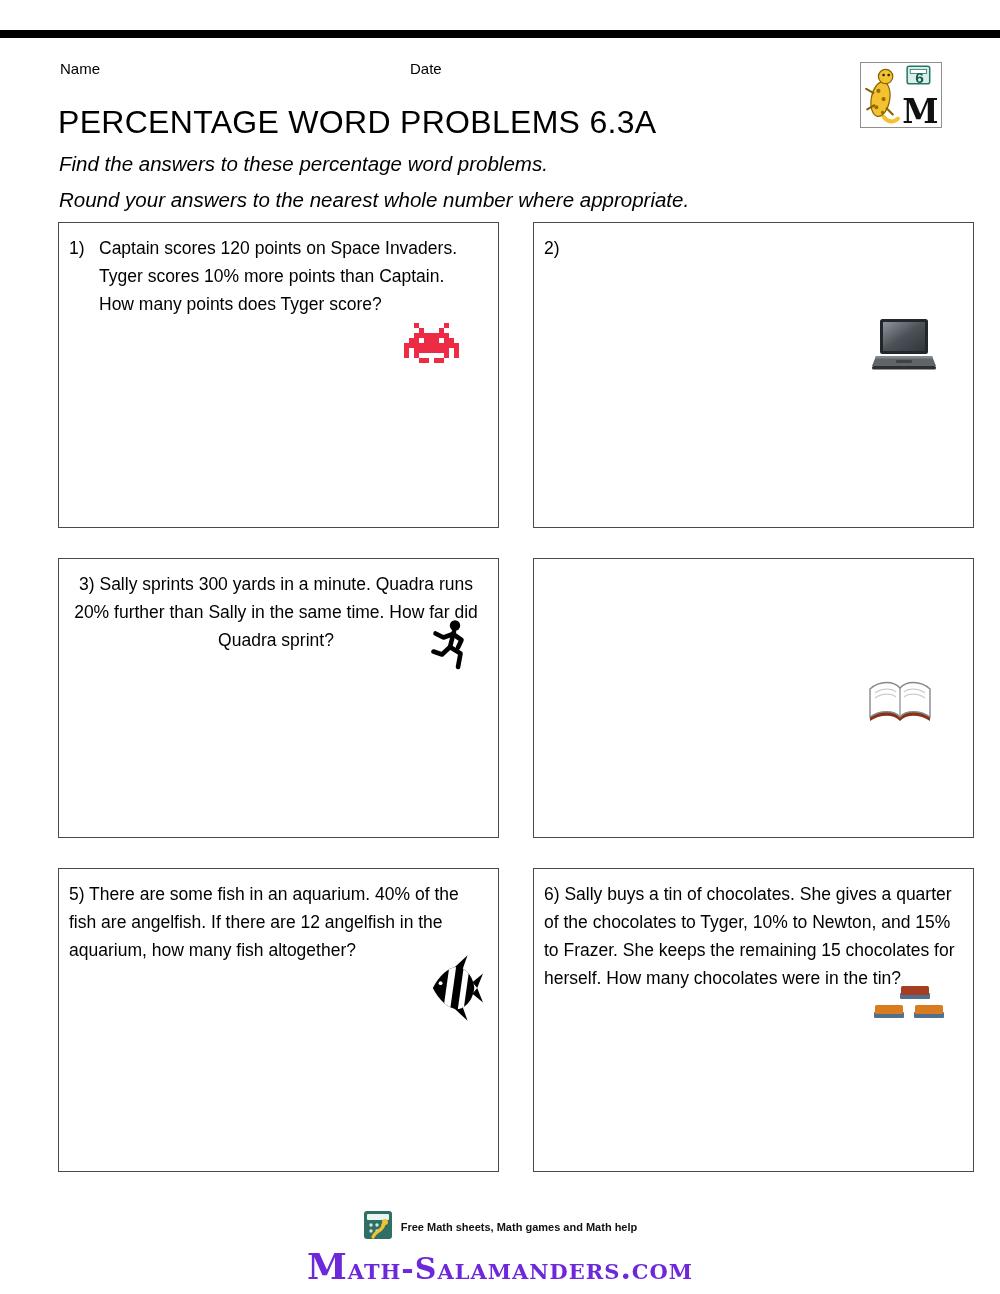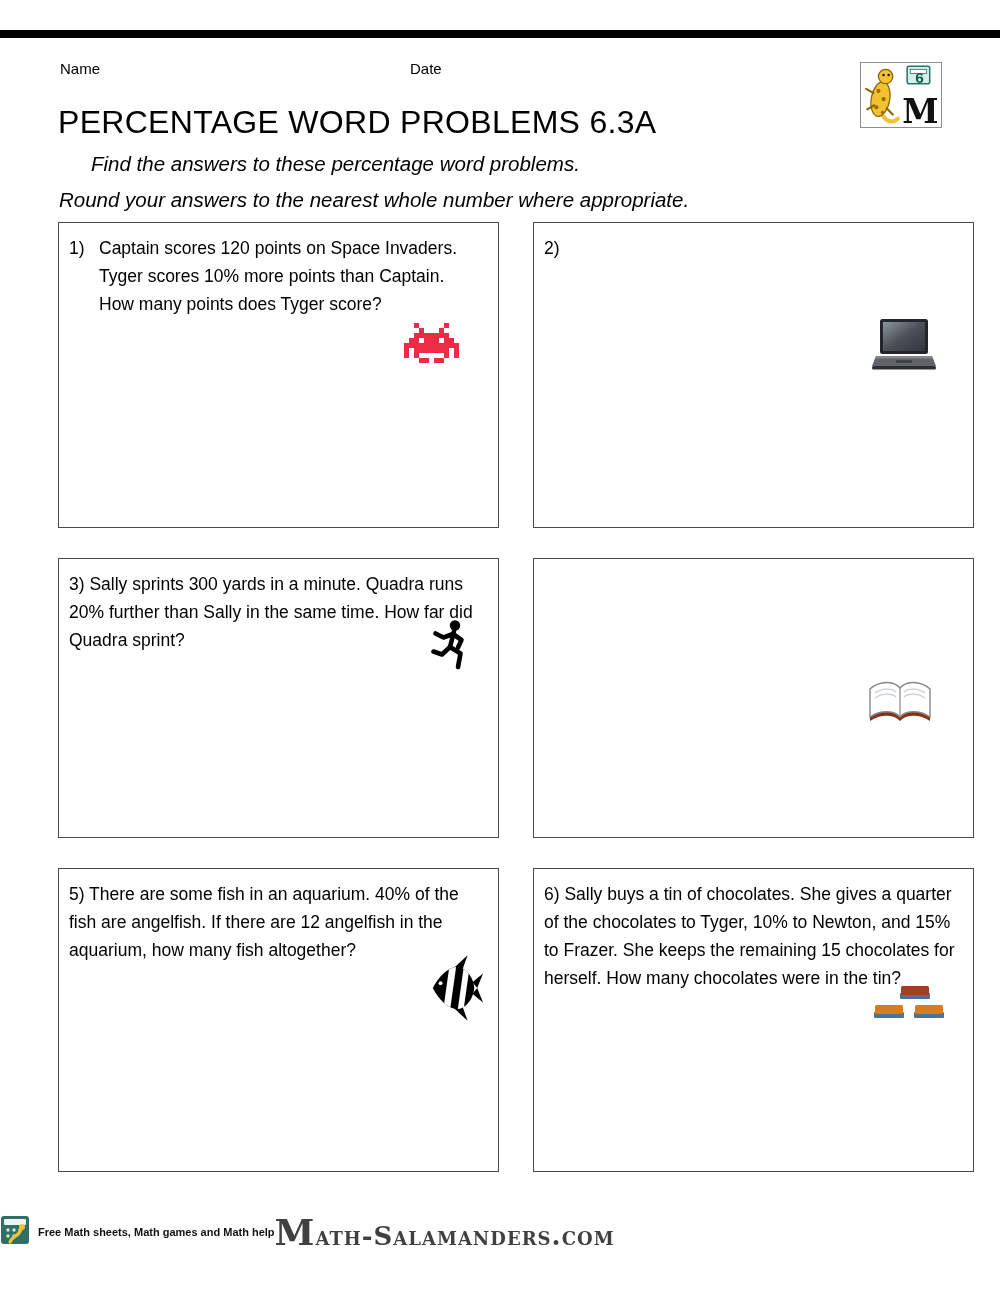--- a/index.html
+++ b/index.html
@@ -12,30 +12,30 @@
   .label-date { position:absolute; left:410px; top:60px; font-size:15px;text-align:center; }
   .grade-logo {
     position:absolute; left:860px; top:62px; width:82px; height:66px;
     border:1px solid #8f8f8f; background:#fff; box-sizing:border-box;
   }
   .page-title {
     position:absolute; left:58px; top:104px; font-size:32px; color:#000000;
     letter-spacing:0.3px; white-space:nowrap;
   }
   .instr { position:absolute; left:59px; font-size:20.5px; font-style:italic; white-space:nowrap; }
-  .instr-1 { top:152px;margin-left:32px; }
+  .instr-1 { top:152px; }
   .instr-2 { top:188px; }
 
   .pbox {
     position:absolute; width:441px; border:1px solid #4a4a4a; background:#fff;
     box-sizing:border-box; padding:11px 10px 11px 10px;
   }
   .pbox-1 { left:58px;  top:222px; height:306px; }
   .pbox-2 { left:533px; top:222px; height:306px; }
-  .pbox-3 { left:58px;  top:558px; height:280px; }
+  .pbox-3 { left:58px;  top:558px; height:280px;text-align:center; }
   .pbox-4 { left:533px; top:558px; height:280px; }
   .pbox-5 { left:58px;  top:868px; height:304px; }
   .pbox-6 { left:533px; top:868px; height:304px; }
 
   .ptext { margin:0; font-size:17.5px; line-height:28px; }
   .hanging { display:flex; }
   .hanging .pnum { flex:0 0 30px; }
   .hanging .pbody { width:372px; }
   .inline-body { display:inline; }
   .ptext.inline { width:414px; }
@@ -43,26 +43,26 @@
   .picon { position:absolute; line-height:0; }
   .icon-invader    { left:345px; top:100px; }
   .icon-laptop     { left:338px; top:96px;  }
   .icon-runner     { left:372px; top:60px;  }
   .icon-book       { left:332px; top:118px; }
   .icon-fish       { left:370px; top:86px;  }
   .icon-chocolates { left:340px; top:116px; }
 
   .footer {
     position:absolute; left:0; top:1210px; width:100%;
-    display:flex; flex-direction:row; align-items:center;
+    display:flex; flex-direction:column; align-items:center;
   }
   .footer-row { display:flex; align-items:center; gap:8px; }
   .footer-tagline { font-size:11px; font-weight:bold; color:#111; }
   .site-name {
-    margin-top:1px; font-size:26px; font-weight:bold; color:#404040;
+    margin-top:1px; font-size:30px; font-weight:bold; color:#6d28d9;
     font-family:"DejaVu Serif", serif; letter-spacing:1px; font-variant:small-caps;
   }
   .site-name::first-letter { font-size:36px; }
 </style>
 </head>
 <body>
 
 <div class="page">
 
   <div class="topbar"></div>

